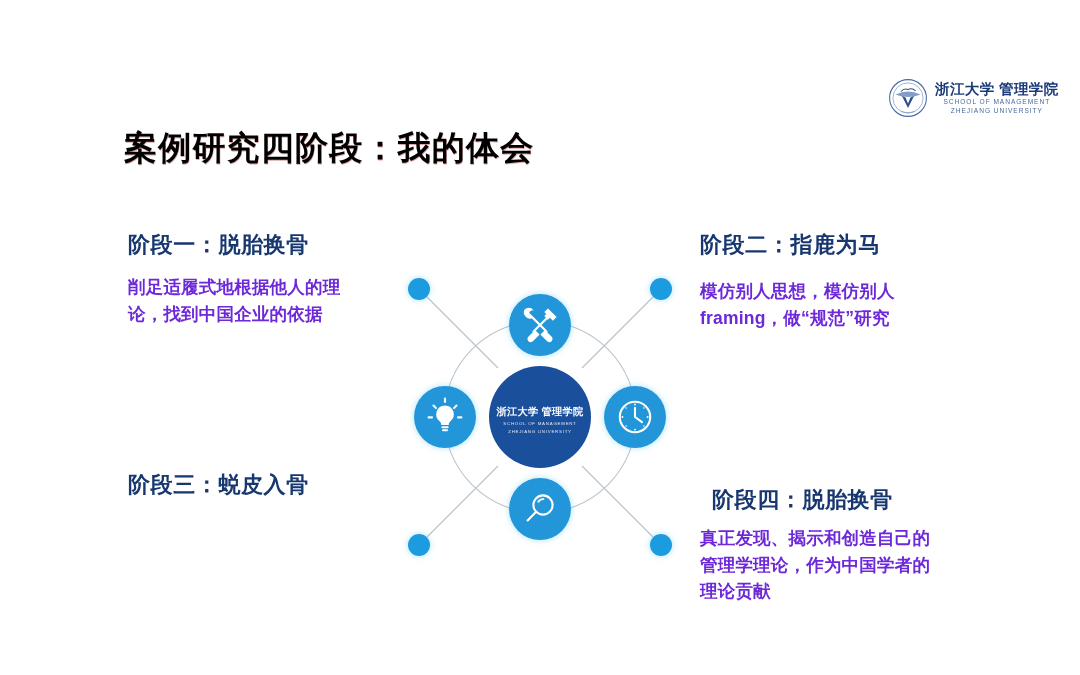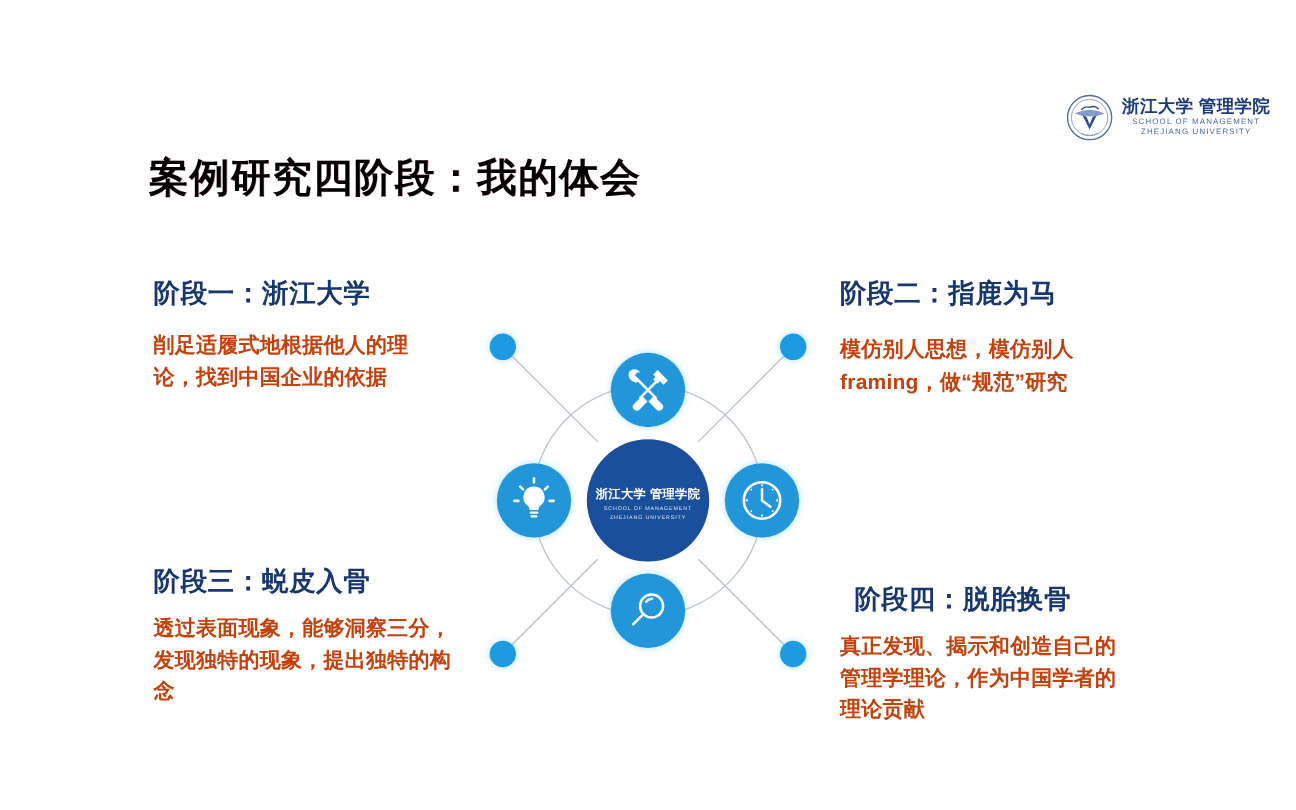--- a/index.html
+++ b/index.html
@@ -86,21 +86,21 @@
     font-weight: 700;
     color: #17376e;
     letter-spacing: 0.6px;
     white-space: nowrap;
     margin: 0 0 14px 0;
     font-family: "Liberation Sans", "DejaVu Sans", sans-serif;
   }
   .stage-body {
     font-size: 17.5px;
     font-weight: 700;
-    color: #c2410c;
+    color: #6d28d9;
     line-height: 1.52;
     letter-spacing: 0.2px;
     margin: 0;
     font-family: "Liberation Sans", "DejaVu Sans", sans-serif;
   }
 
   #stage-1 { left: 128px; top: 190px;  width: 218px; }
   #stage-2 { left: 700px; top: 190px;  width: 250px; }
   #stage-3 { left: 128px; top: 430px;  width: 250px; }
   #stage-4 { left: 700px; top: 445px;  width: 245px; }
@@ -159,32 +159,31 @@
     <div id="brand-text-block">
       <div class="brand-cn">浙江大学 管理学院</div>
       <div class="brand-en1">SCHOOL OF MANAGEMENT</div>
       <div class="brand-en2">ZHEJIANG UNIVERSITY</div>
     </div>
   </div>
 
   <div id="slide-title">案例研究四阶段：我的体会</div>
 
   <div class="stage-block" id="stage-1">
-    <div class="stage-heading">阶段一：浙江大学</div>
+    <div class="stage-heading">阶段一：脱胎换骨</div>
     <div class="stage-body">削足适履式地根据他人的理论，找到中国企业的依据</div>
   </div>
 
   <div class="stage-block" id="stage-2">
     <div class="stage-heading">阶段二：指鹿为马</div>
     <div class="stage-body">模仿别人思想，模仿别人framing，做“规范”研究</div>
   </div>
 
   <div class="stage-block" id="stage-3">
     <div class="stage-heading">阶段三：蜕皮入骨</div>
-    <div class="stage-body">透过表面现象，能够洞察三分，发现独特的现象，提出独特的构念</div>
   </div>
 
   <div class="stage-block" id="stage-4">
     <div class="stage-heading">阶段四：脱胎换骨</div>
     <div class="stage-body">真正发现、揭示和创造自己的管理学理论，作为中国学者的理论贡献</div>
   </div>
 
   <div id="diagram">
     <svg width="296" height="310" viewBox="0 0 296 310">
       <defs>

